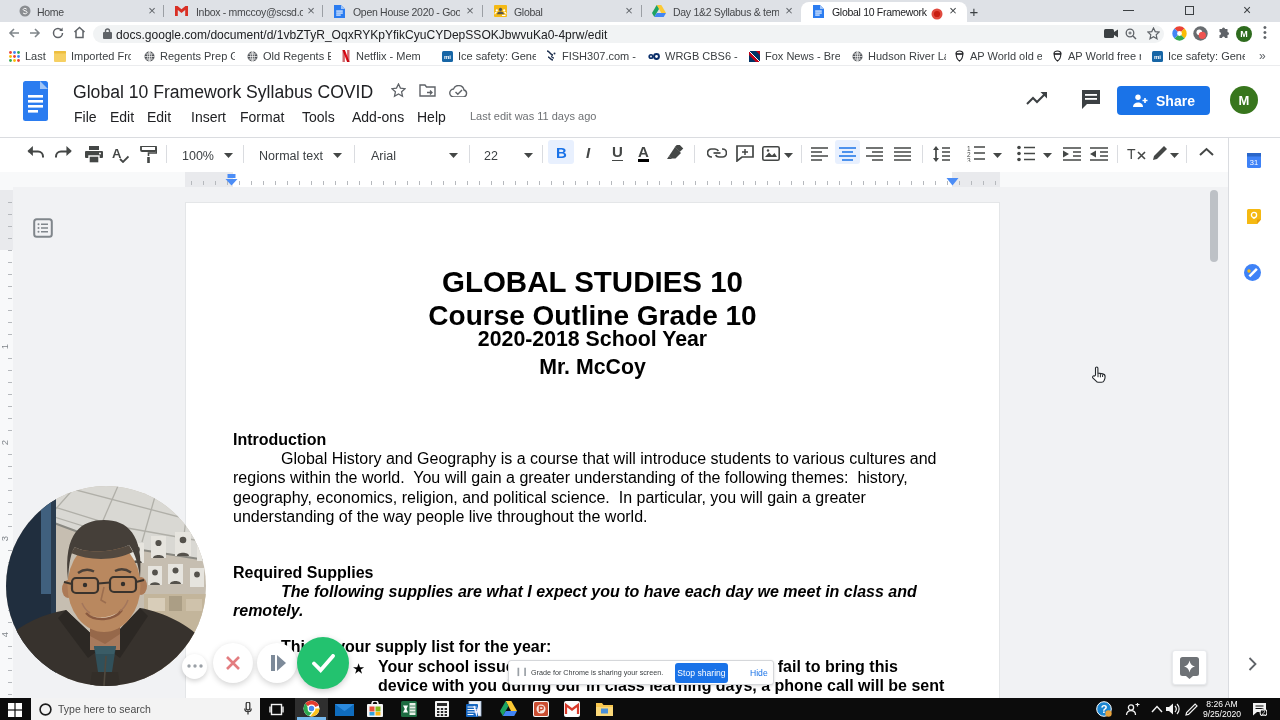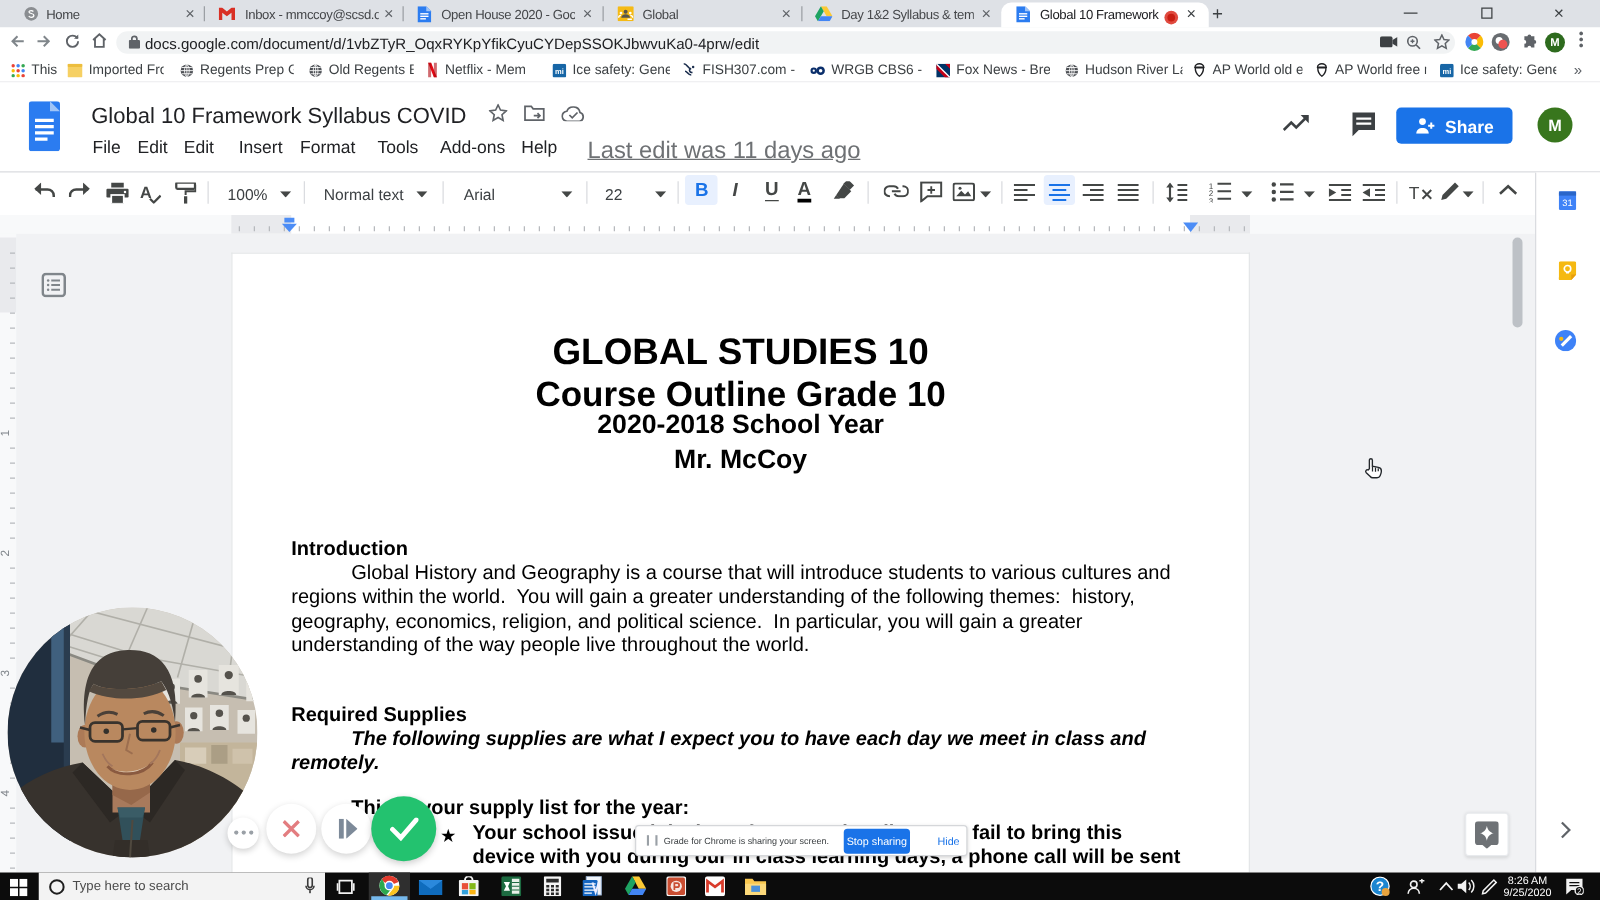--- a/index.html
+++ b/index.html
@@ -19,21 +19,21 @@
 #urltxt{left:116px;top:28px;font-size:12.05px;color:#202124;letter-spacing:0px}
 
 #bmrow{left:0;top:46px;width:1280px;height:20px;background:#fff;border-bottom:1px solid #ebecee}
 .bm{position:absolute;top:49px;height:14px;display:flex;align-items:center;font-size:11px;color:#3c4043;white-space:nowrap}
 .bm b{font-weight:normal;display:inline-block;overflow:hidden}
 .bm svg{margin-right:5px}
 
 #dochead{left:0;top:66px;width:1280px;height:71px;background:#fff}
 #doctitle{left:73px;top:81.5px;font-size:17.6px;color:#202124}
 .menuitem{position:absolute;top:109px;font-size:14px;color:#202124}
-#lastedit{left:470px;top:110px;font-size:19px;color:#6e7174;text-decoration:underline}
+#lastedit{left:470px;top:110px;font-size:11px;color:#6e7174;}
 #sharebtn{left:1117px;top:86px;width:93px;height:29px;background:#1a73e8;border-radius:4px;color:#fff;font-size:14px;font-weight:bold;display:flex;align-items:center;justify-content:center}
 #avatar{left:1230px;top:86px;width:28px;height:28px;border-radius:50%;background:#38761d;color:#fff;font-size:13px;font-weight:bold;display:flex;align-items:center;justify-content:center}
 
 #toolbar{left:0;top:137px;width:1280px;height:35px;background:#fff;border-top:1px solid #dadce0}
 .tbtxt{position:absolute;font-size:12.5px;color:#3c4043}
 .tbsep{position:absolute;top:145px;width:1px;height:18px;background:#dadce0}
 .hl{position:absolute;background:#e8f0fe;border-radius:3px}
 
 #ruler{left:0;top:172px;width:1228px;height:15px;background:#f8f9fa}
 #rulerw{left:185px;top:172px;width:815px;height:15px;background:#fff}
@@ -180,21 +180,21 @@
       <circle cx="1.5" cy="1.5" r="1.4" fill="#ea4335"></circle>
       <circle cx="5.5" cy="1.5" r="1.4" fill="#4285f4"></circle>
       <circle cx="9.5" cy="1.5" r="1.4" fill="#34a853"></circle>
       <circle cx="1.5" cy="5.5" r="1.4" fill="#fbbc05"></circle>
       <circle cx="5.5" cy="5.5" r="1.4" fill="#ea4335"></circle>
       <circle cx="9.5" cy="5.5" r="1.4" fill="#4285f4"></circle>
       <circle cx="1.5" cy="9.5" r="1.4" fill="#34a853"></circle>
       <circle cx="5.5" cy="9.5" r="1.4" fill="#fbbc05"></circle>
       <circle cx="9.5" cy="9.5" r="1.4" fill="#ea4335"></circle>
     </svg>
-    <b style="width:30px">This</b>
+    <b style="width:30px">Last</b>
   </div>
 <div class="bm" style="left:54px">
     <svg width="12" height="11" viewBox="0 0 12 11">
       <rect width="12" height="11" rx="1" fill="#f6d063"></rect>
       <rect width="12" height="2.5" rx="1" fill="#edbe3e"></rect>
     </svg>
     <b style="width:60px">Imported From IE</b>
   </div>
 <div class="bm" style="left:144px">
     <svg width="11" height="11" viewBox="0 0 11 11">

